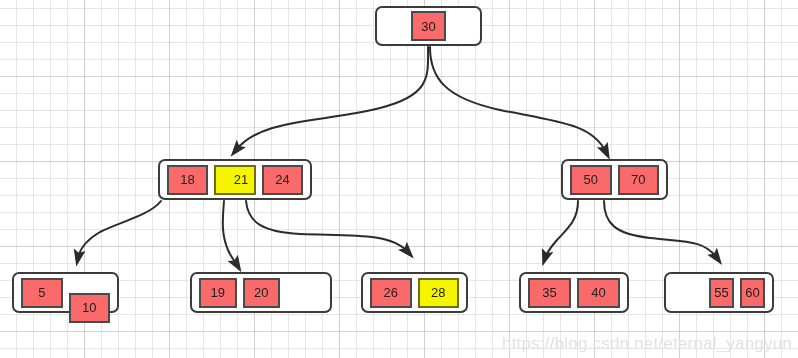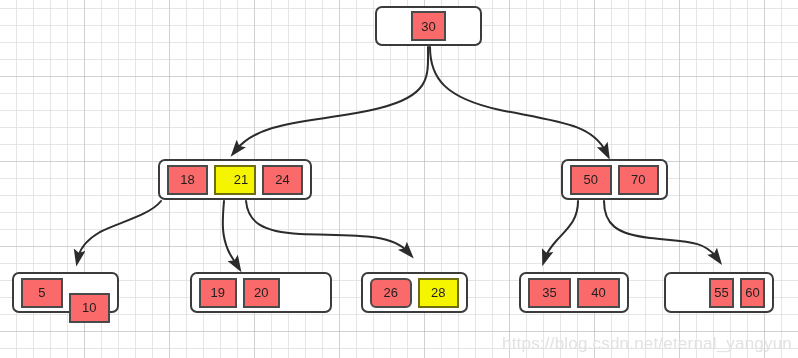--- a/index.html
+++ b/index.html
@@ -123,21 +123,21 @@
       <div class="node" style="left: 12px; top: 272px; width: 107px; height: 41px;">
         <div class="cell red" style="width: 44px;">5</div>
         <div class="cell red" style="width: 44px; margin-top: 30px;">10</div>
       </div>
       <div class="node" style="left: 190px; top: 272px; width: 142px; height: 41px;">
         <div class="cell red" style="width: 43px;">19</div>
         <div class="cell red" style="width: 43px;">20</div>
         <div class="cell empty" style="width: 43px;"></div>
       </div>
       <div class="node" style="left: 361px; top: 272px; width: 107px; height: 41px;">
-        <div class="cell red" style="width: 44px; border-radius: 6px;">26</div>
+        <div class="cell red" style="width: 44px;">26</div>
         <div class="cell yellow" style="width: 44px;">28</div>
       </div>
       <div class="node" style="left: 519px; top: 272px; width: 110px; height: 41px;">
         <div class="cell red" style="width: 45px; text-align: right;">35</div>
         <div class="cell red" style="width: 45px;">40</div>
       </div>
       <div class="node" style="left: 664px; top: 272px; width: 110px; height: 41px; padding-left: 40px;">
         <div class="cell red" style="width: 45px;">55</div>
         <div class="cell red" style="width: 45px;">60</div>
       </div>

